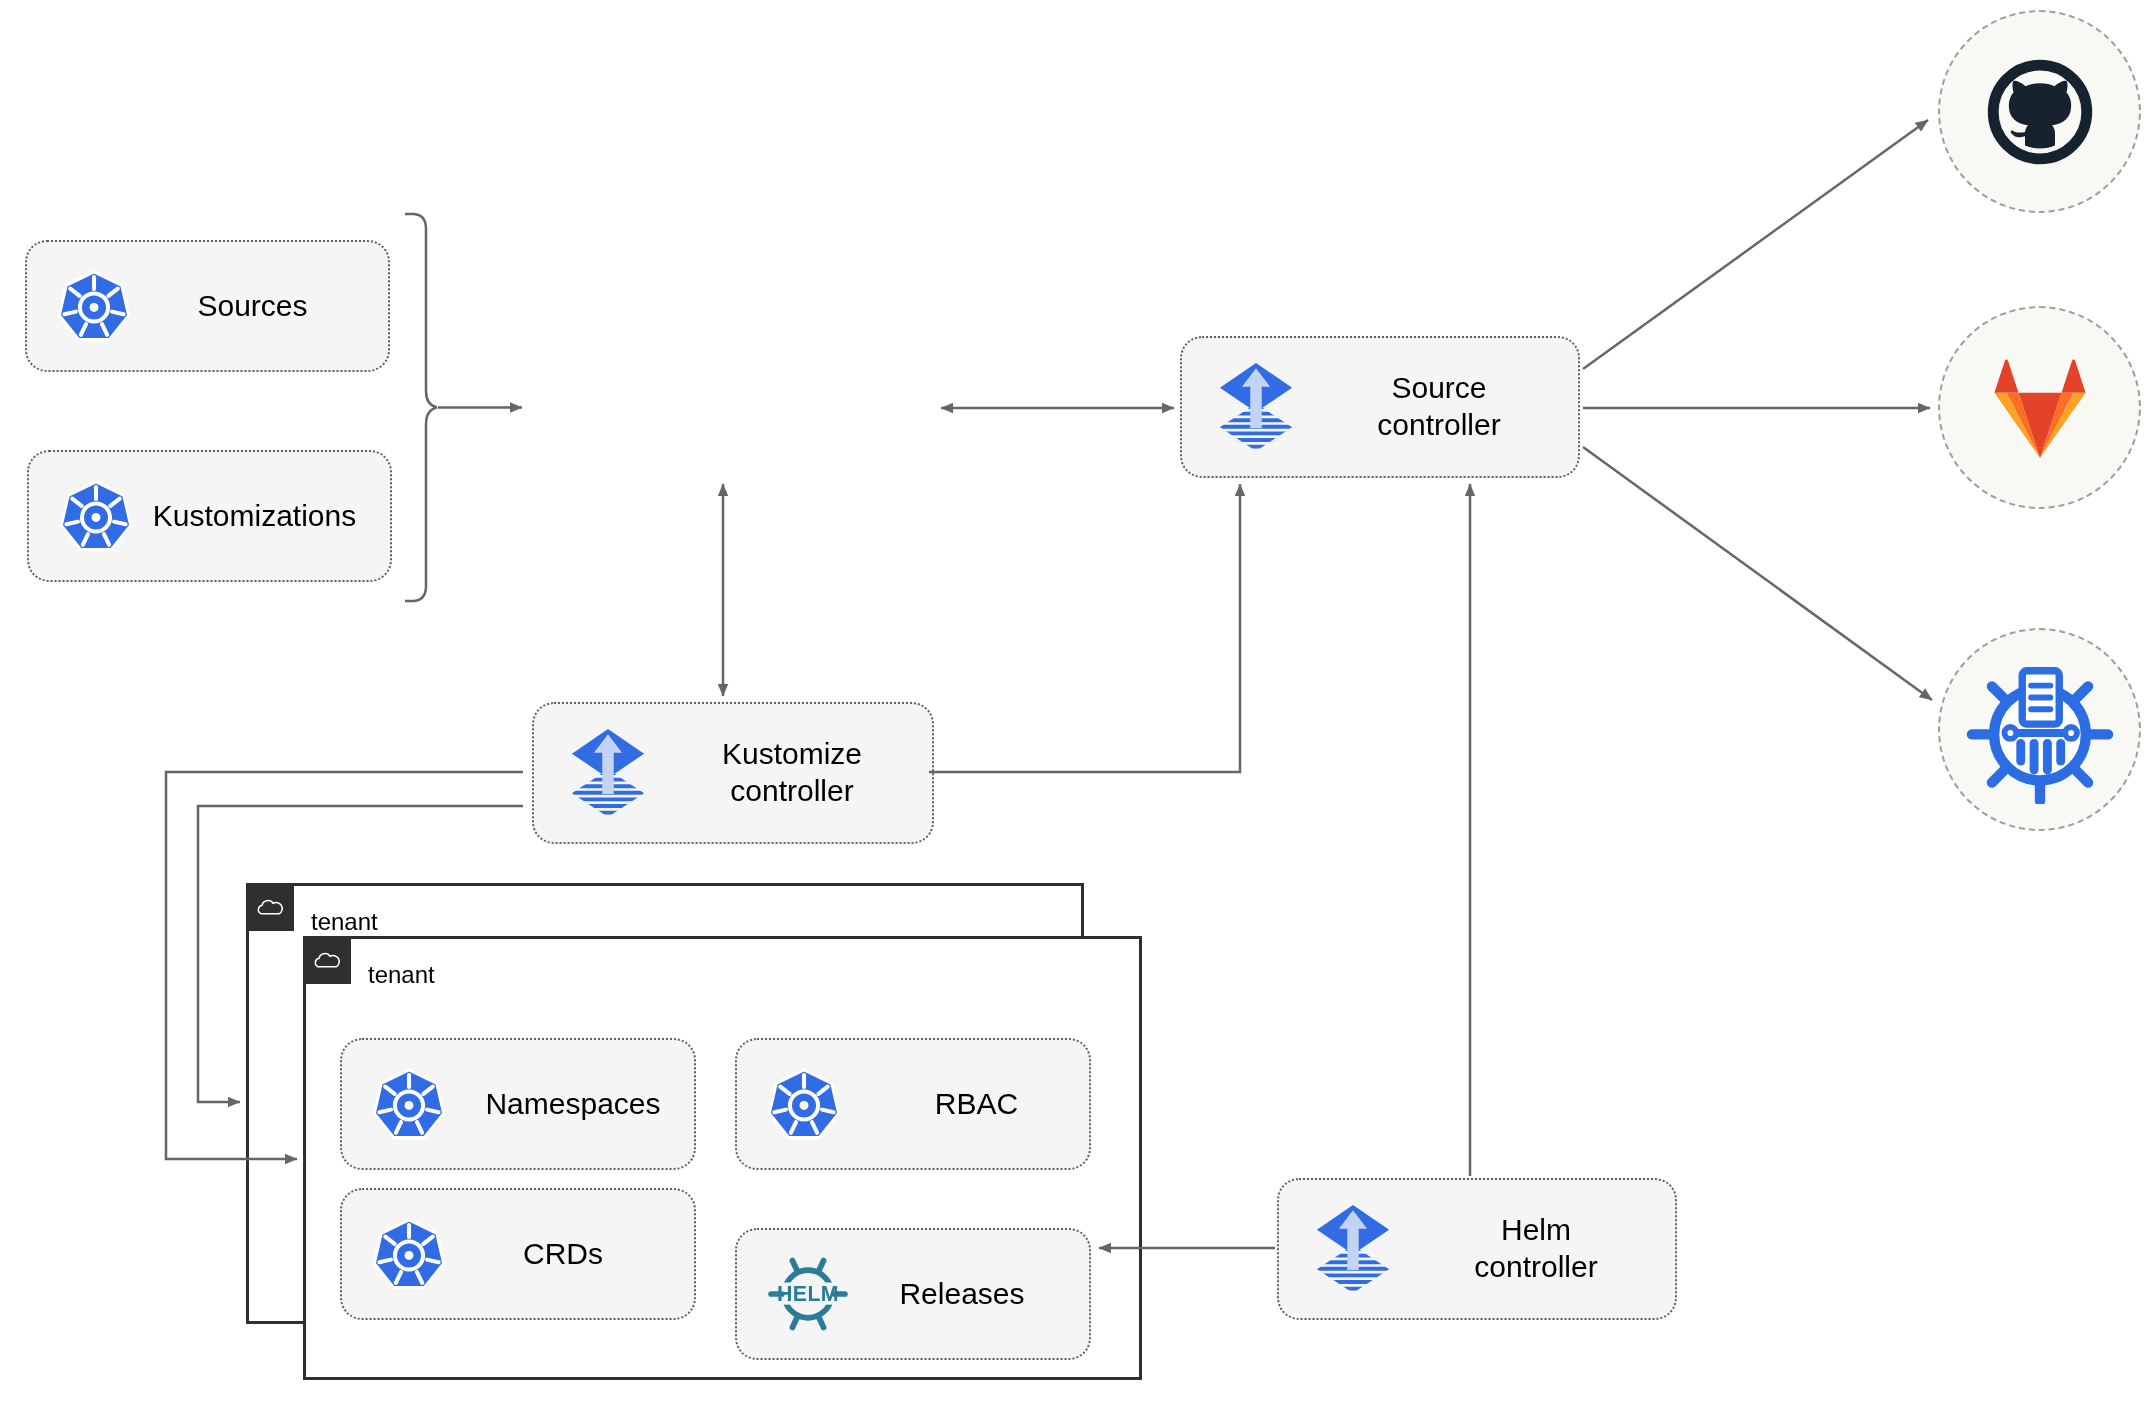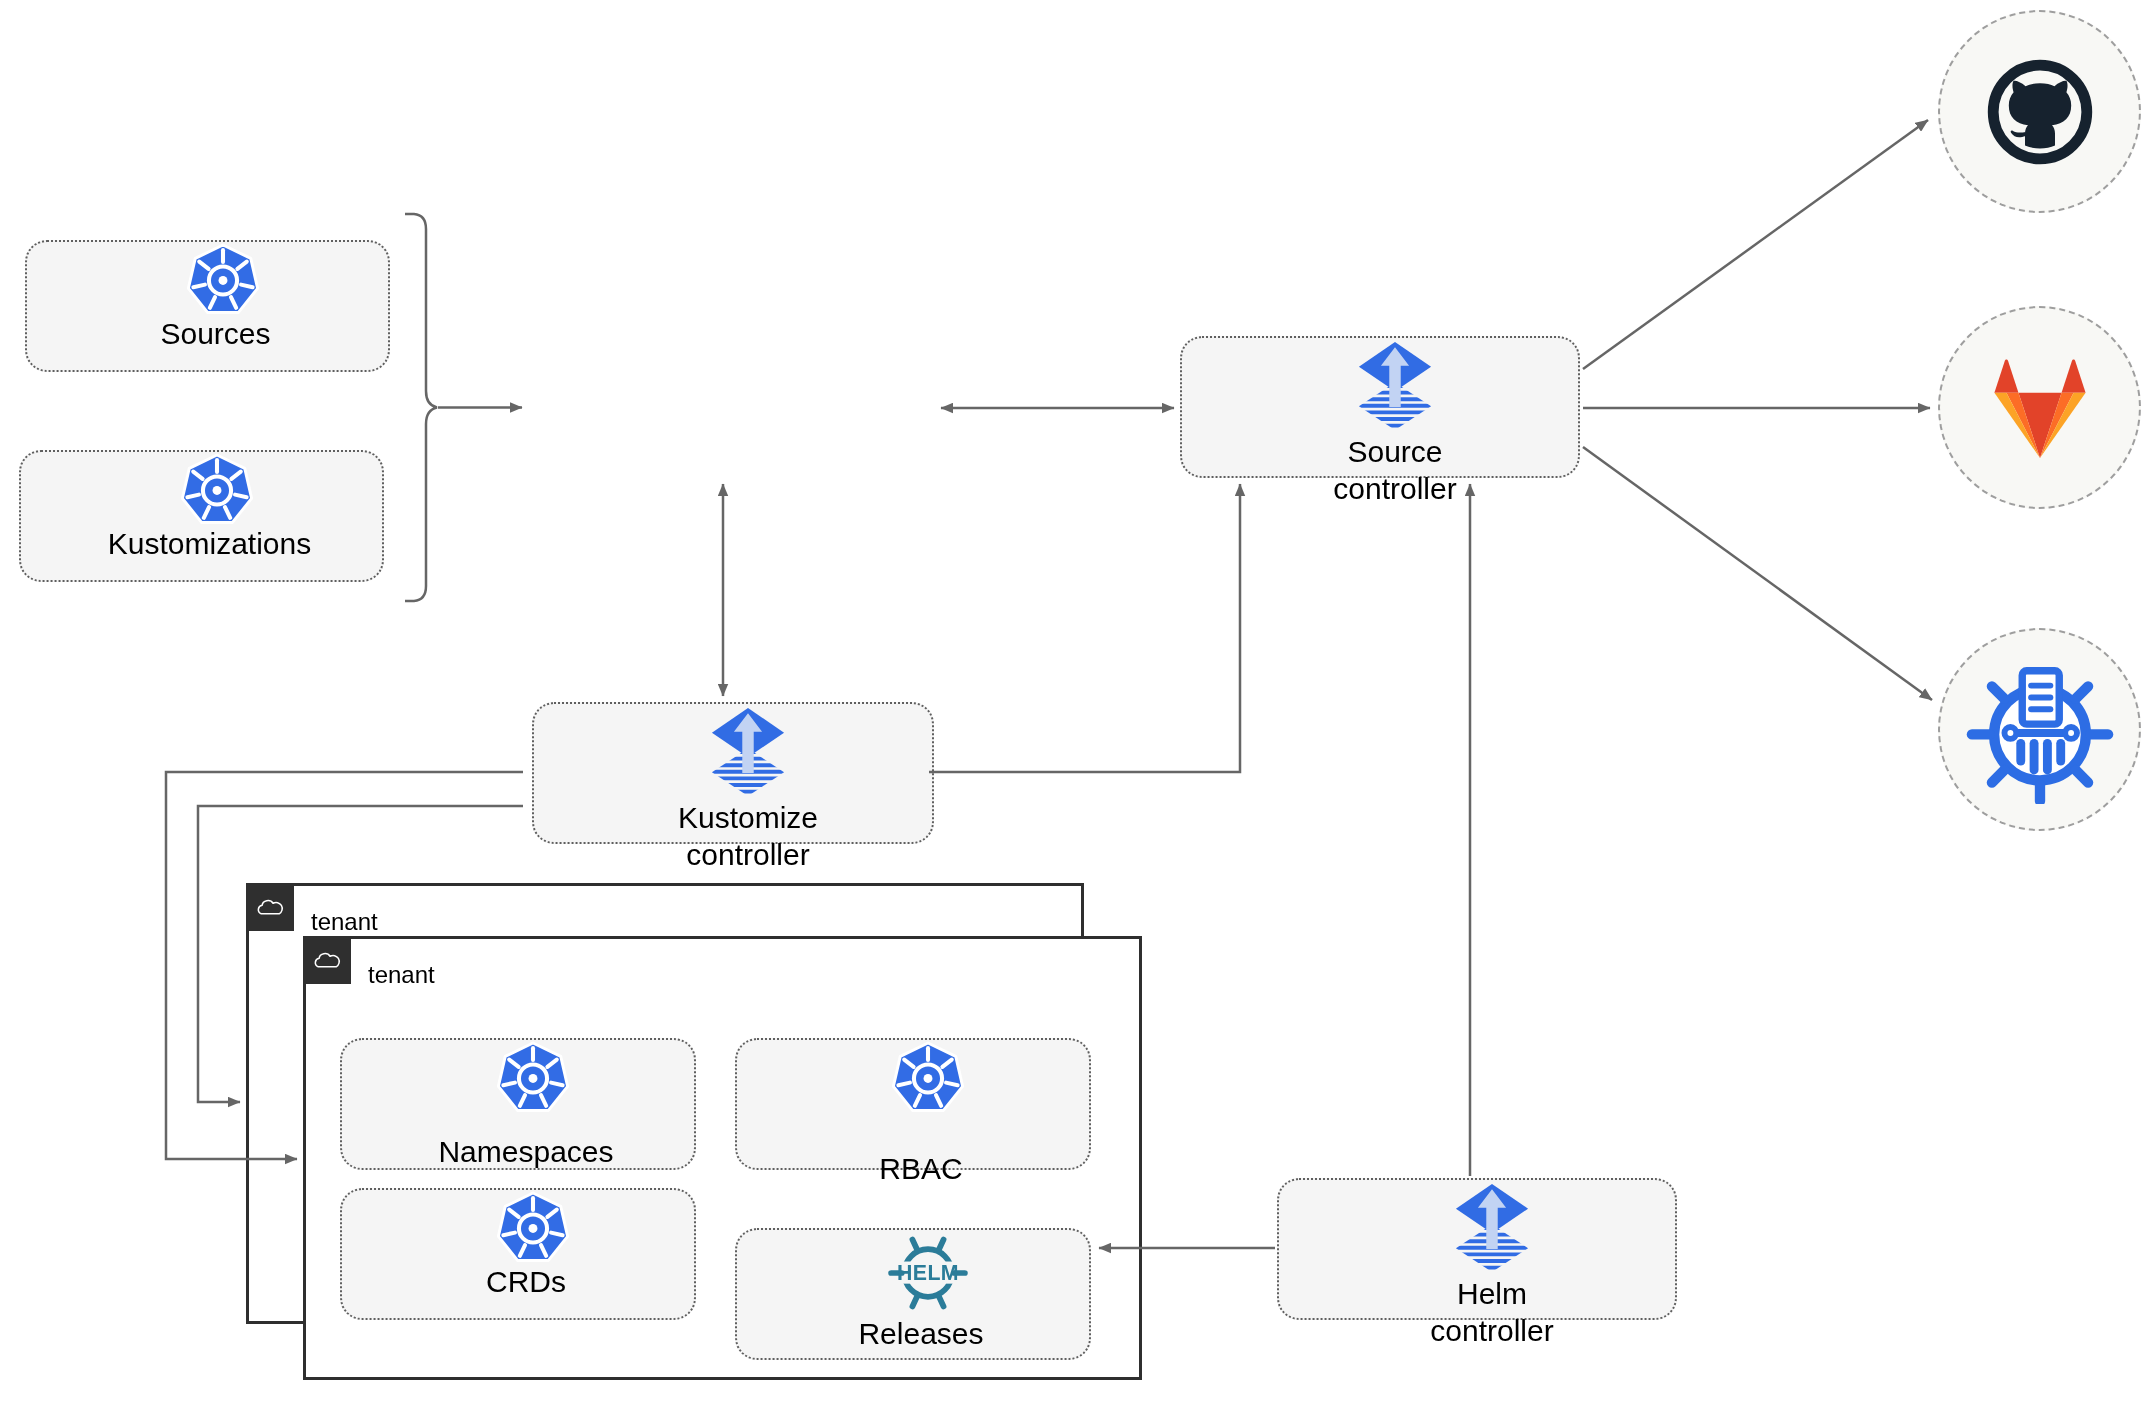--- a/index.html
+++ b/index.html
@@ -1,21 +1,21 @@
 <!DOCTYPE html>
 <html style="--k8s-blue: #326CE5; --flux-blue: #316CE4; --flux-arrow-light: #C2D3F3; --helm-teal: #2B7C99; --github-dark: #16222E; --gitlab-dark-orange: #E24329; --gitlab-mid-orange: #FC6D26; --gitlab-light-orange: #FCA326; --registry-blue: #2D6DE4; --box-fill: #F5F5F5; --box-border: #5F5F5F; --arrow-gray: #666666; --tenant-border: #2F2F2F; --tenant-header-bg: #2F2F2F; --circle-fill: #F8F8F5; --circle-border: #9E9E9E; --text: #000000;"><head>
 <meta charset="utf-8">
 <style>
   html,body{margin:0;padding:0;background:#fff;}
   #canvas{position:relative;width:2144px;height:1407px;background:#ffffff;
           font-family:"Liberation Sans",sans-serif;overflow:hidden;}
   .defs{position:absolute;width:0;height:0;}
   .node{position:absolute;display:flex;align-items:center;background:var(--box-fill);
         border:2px dotted var(--box-border);border-radius:22px;padding-left:30px;
-        box-sizing:border-box;z-index:3;flex-direction:column;}
+        box-sizing:border-box;z-index:3;}
   .node .icon{flex:none;width:74px;height:74px;}
   .node.flux .icon{width:88px;height:96px;}
   .node.helmbox .icon{width:82px;height:86px;}
   .node .label{flex:1;text-align:center;font-size:30px;color:var(--text);
                padding-right:14px;line-height:1.22;}
   .node.two-line .label{flex:none;width:190px;margin:0 auto;padding-right:0;}
   .tenant{position:absolute;background:#ffffff;border:3px solid var(--tenant-border);
           box-sizing:border-box;}
   .tenant.outer{z-index:1;}
   .tenant.inner{z-index:2;}
@@ -162,21 +162,21 @@
     <div class="tenant-label">tenant</div>
   </div>
 
   <div class="node" style="left:25px;top:240px;width:365px;height:132px;">
     <svg class="icon">
         <use href="#sym-k8s"></use>
       </svg>
     <div class="label">Sources</div>
   </div>
 
-  <div class="node" style="left:19px;top:450px;width:365px;height:132px;">
+  <div class="node" style="left:27px;top:450px;width:365px;height:132px;">
     <svg class="icon">
         <use href="#sym-k8s"></use>
       </svg>
     <div class="label">Kustomizations</div>
   </div>
 
 
   <div class="node flux two-line" style="left:1180px;top:336px;width:400px;height:142px;">
     <svg class="icon">
         <use href="#sym-flux"></use>

